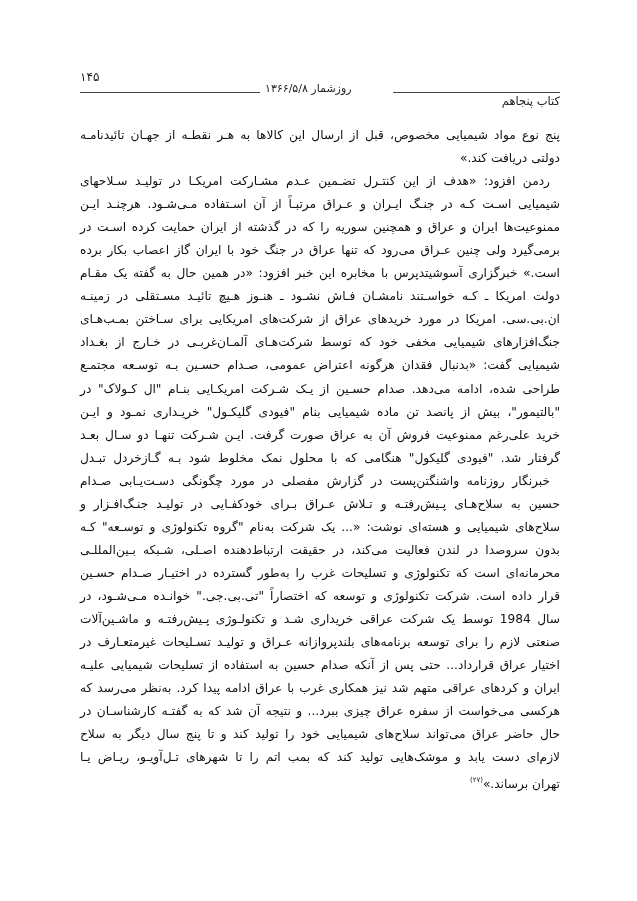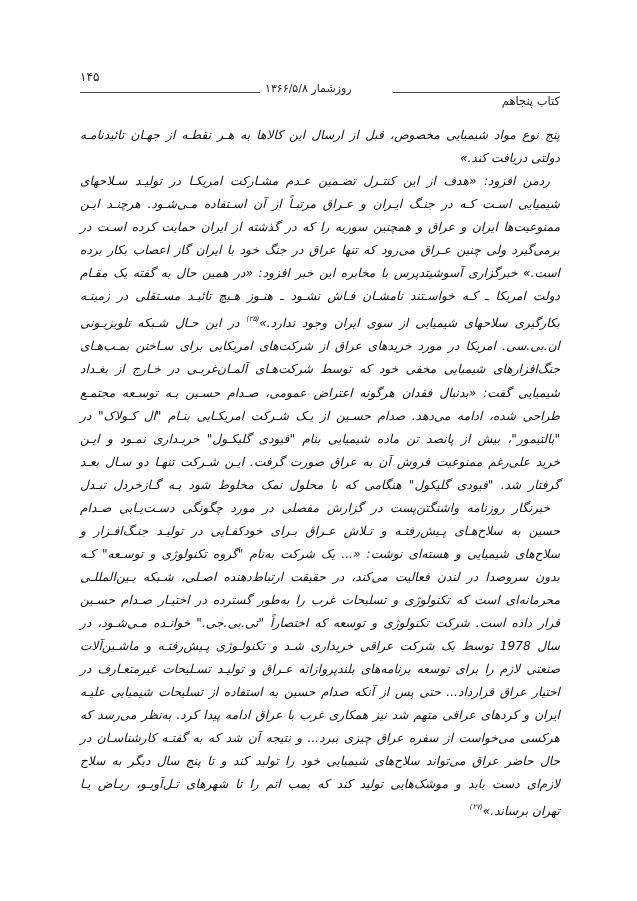--- a/index.html
+++ b/index.html
@@ -28,21 +28,21 @@
     .rule-left { left: 0; width: 180px; }
     .diary-date {
       position: absolute; top: 12px; left: 185px; width: 125px;
       text-align: left; font-size: 11px; color: #222; white-space: nowrap;
     }
     .body-text {
       position: absolute; left: 80px; top: 124px; width: 480px;
       direction: rtl; text-align: justify;
       font-size: 12.2px; line-height: 23.05px; color: #111;
     }
-    .para { margin: 0; font-style: italic; }
+    .para { margin: 0; }
     .line { display: block; text-align: justify; text-align-last: justify; white-space: nowrap; }
     .line.last { text-align-last: right; }
     .indent { padding-right: 10px; }
     .fn { font-size: 7px; vertical-align: 6px; }
   </style>
 </head>
 <body>
 
 <div class="page">
   <div class="header">
@@ -58,37 +58,36 @@
         <span class="line"><span>پنج نوع مواد شیمیایی مخصوص، قبل از ارسال این کالاها به هـر نقطـه از جهـان تائیدنامـه</span></span>
         <span class="line last"><span>دولتی دریافت کند.»</span></span>
       </div>
       <div class="para">
         <span class="line indent"><span>ردمن افزود: «هدف از این کنتـرل تضـمین عـدم مشـارکت امریکـا در تولیـد سـلاحهای</span></span>
         <span class="line"><span>شیمیایی اسـت کـه در جنـگ ایـران و عـراق مرتبـاً از آن اسـتفاده مـی‌شـود. هرچنـد ایـن</span></span>
         <span class="line"><span>ممنوعیت‌ها ایران و عراق و همچنین سوریه را که در گذشته از ایران حمایت کرده اسـت در</span></span>
         <span class="line"><span>برمی‌گیرد ولی چنین عـراق می‌رود که تنها عراق در جنگ خود با ایران گاز اعصاب بکار برده</span></span>
         <span class="line"><span>است.» خبرگزاری آسوشیتدپرس با مخابره این خبر افزود: «در همین حال به گفته یک مقـام</span></span>
         <span class="line"><span>دولت امریکا ـ کـه خواسـتند نامشـان فـاش نشـود ـ هنـوز هـیچ تائیـد مسـتقلی در زمینـه</span></span>
-        <span class="line"><span>بکارگیری سلاحهای شیمیایی از سوی ایران وجود ندارد.»</span><sup class="fn">(۲۵)</sup><span> در این حـال شـبکه تلویزیـونی</span></span>
         <span class="line"><span>ان.بی.سی. امریکا در مورد خریدهای عراق از شرکت‌های امریکایی برای سـاختن بمـب‌هـای</span></span>
         <span class="line"><span>جنگ‌افزارهای شیمیایی مخفی خود که توسط شرکت‌هـای آلمـان‌غربـی در خـارج از بغـداد</span></span>
         <span class="line"><span>شیمیایی گفت: «بدنبال فقدان هرگونه اعتراض عمومی، صـدام حسـین بـه توسـعه مجتمـع</span></span>
         <span class="line"><span>طراحی شده، ادامه می‌دهد. صدام حسـین از یـک شـرکت امریکـایی بنـام "ال کـولاک" در</span></span>
         <span class="line"><span>"بالتیمور"، بیش از پانصد تن ماده شیمیایی بنام "فیودی گلیکـول" خریـداری نمـود و ایـن</span></span>
         <span class="line"><span>خرید علی‌رغم ممنوعیت فروش آن به عراق صورت گرفت. ایـن شـرکت تنهـا دو سـال بعـد</span></span>
         <span class="line"><span>گرفتار شد. "فیودی گلیکول" هنگامی که با محلول نمک مخلوط شود بـه گـازخردل تبـدل</span></span>
       </div>
       <div class="para">
         <span class="line indent"><span>خبرنگار روزنامه واشنگتن‌پست در گزارش مفصلی در مورد چگونگی دسـت‌یـابی صـدام</span></span>
         <span class="line"><span>حسین به سلاح‌هـای پـیش‌رفتـه و تـلاش عـراق بـرای خودکفـایی در تولیـد جنـگ‌افـزار و</span></span>
         <span class="line"><span>سلاح‌های شیمیایی و هسته‌ای نوشت: «... یک شرکت به‌نام "گروه تکنولوژی و توسـعه" کـه</span></span>
         <span class="line"><span>بدون سروصدا در لندن فعالیت می‌کند، در حقیقت ارتباط‌دهنده اصـلی، شـبکه بـین‌المللـی</span></span>
         <span class="line"><span>محرمانه‌ای است که تکنولوژی و تسلیحات غرب را به‌طور گسترده در اختیـار صـدام حسـین</span></span>
         <span class="line"><span>قرار داده است. شرکت تکنولوژی و توسعه که اختصاراً "تی.بی.جی." خوانـده مـی‌شـود، در</span></span>
-        <span class="line"><span>سال 1978 توسط یک شرکت عراقی خریداری شـد و تکنولـوژی پـیش‌رفتـه و ماشـین‌آلات</span></span>
+        <span class="line"><span>سال 1984 توسط یک شرکت عراقی خریداری شـد و تکنولـوژی پـیش‌رفتـه و ماشـین‌آلات</span></span>
         <span class="line"><span>صنعتی لازم را برای توسعه برنامه‌های بلندپروازانه عـراق و تولیـد تسـلیحات غیرمتعـارف در</span></span>
         <span class="line"><span>اختیار عراق قرارداد... حتی پس از آنکه صدام حسین به استفاده از تسلیحات شیمیایی علیـه</span></span>
         <span class="line"><span>ایران و کردهای عراقی متهم شد نیز همکاری غرب با عراق ادامه پیدا کرد. به‌نظر می‌رسد که</span></span>
         <span class="line"><span>هرکسی می‌خواست از سفره عراق چیزی ببرد... و نتیجه آن شد که به گفتـه کارشناسـان در</span></span>
         <span class="line"><span>حال حاضر عراق می‌تواند سلاح‌های شیمیایی خود را تولید کند و تا پنج سال دیگر به سلاح</span></span>
         <span class="line"><span>لازم‌ای دست یابد و موشک‌هایی تولید کند که بمب اتم را تا شهرهای تـل‌آویـو، ریـاض یـا</span></span>
         <span class="line last"><span>تهران برساند.»</span><sup class="fn">(۲۷)</sup></span>
       </div>
     </div>
 </div>

